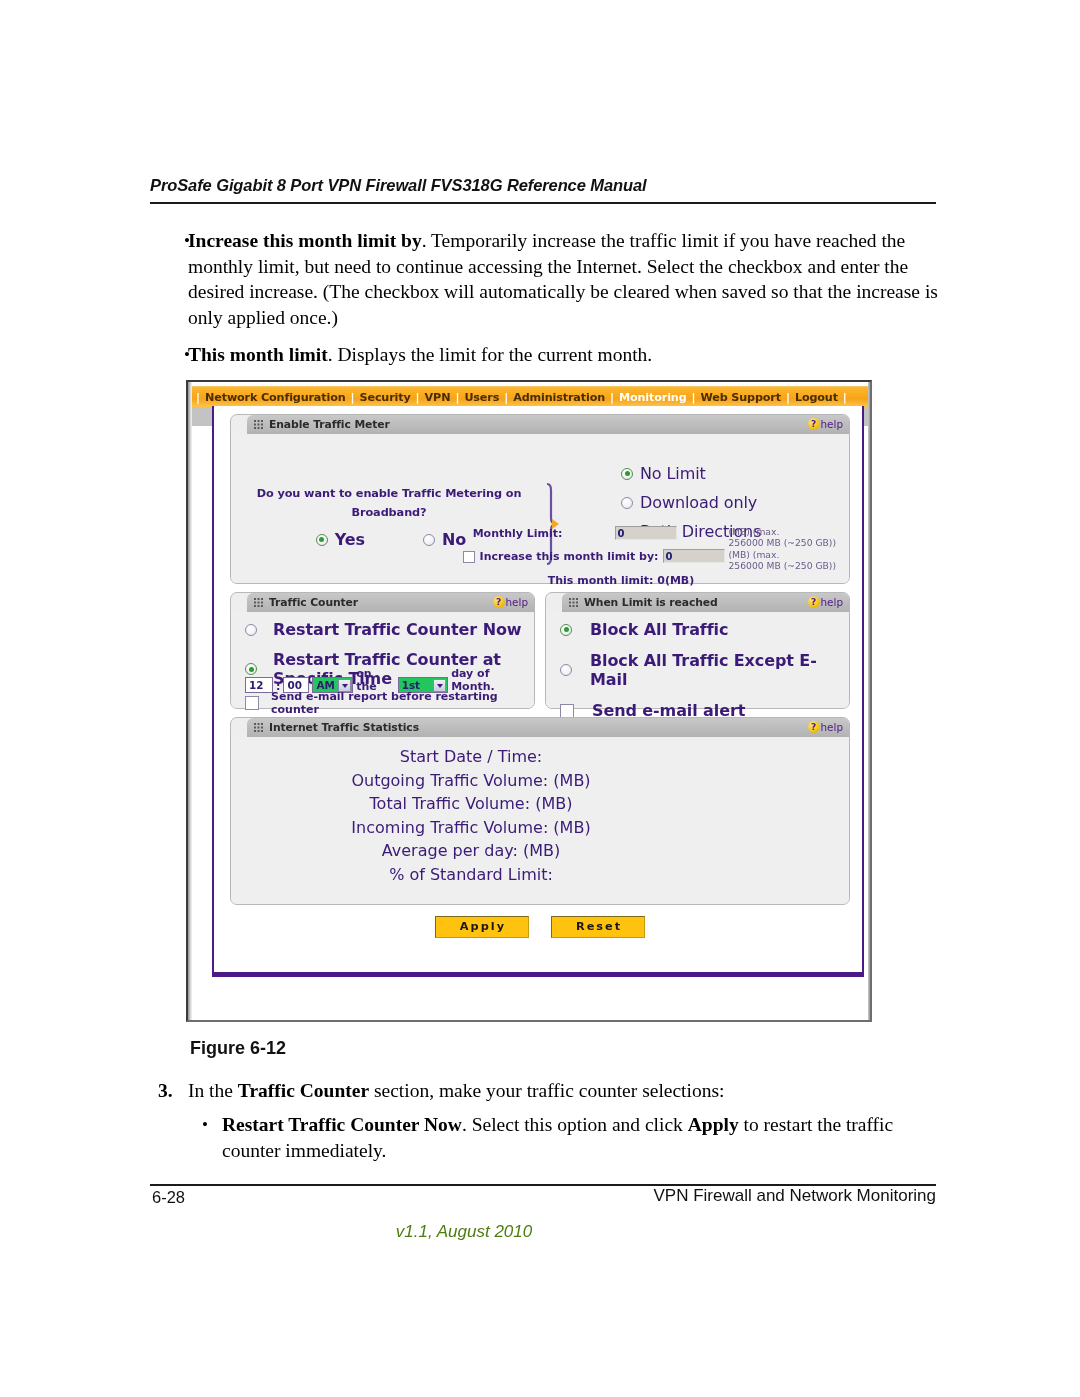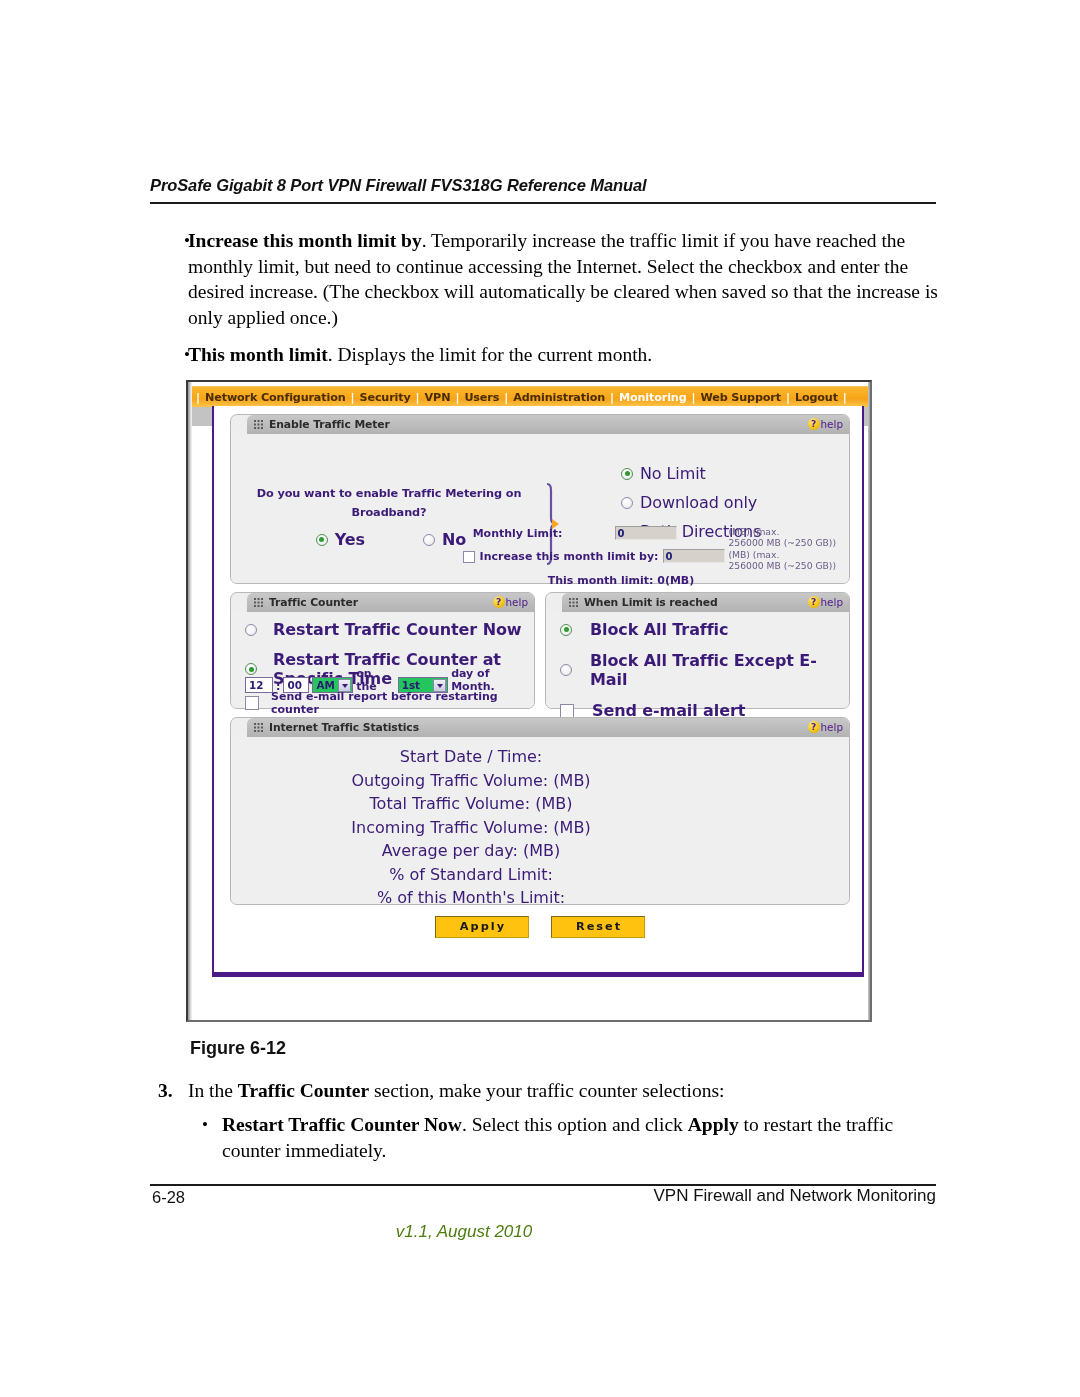--- a/index.html
+++ b/index.html
@@ -871,21 +871,20 @@
             </div>
           </div>
           <div class="panel-body">
             <div class="stats-list">
               <div class="stat-line">Start Date / Time:</div>
               <div class="stat-line">Outgoing Traffic Volume: (MB)</div>
               <div class="stat-line">Total Traffic Volume: (MB)</div>
               <div class="stat-line">Incoming Traffic Volume: (MB)</div>
               <div class="stat-line">Average per day: (MB)</div>
               <div class="stat-line">% of Standard Limit:</div>
-              <div class="stat-line">% of this Month's Limit:</div>
             </div>
           </div>
         </div>
 
         <div class="btn-row">
           <button class="btn">Apply</button>
           <button class="btn">Reset</button>
         </div>
       </div>
 

